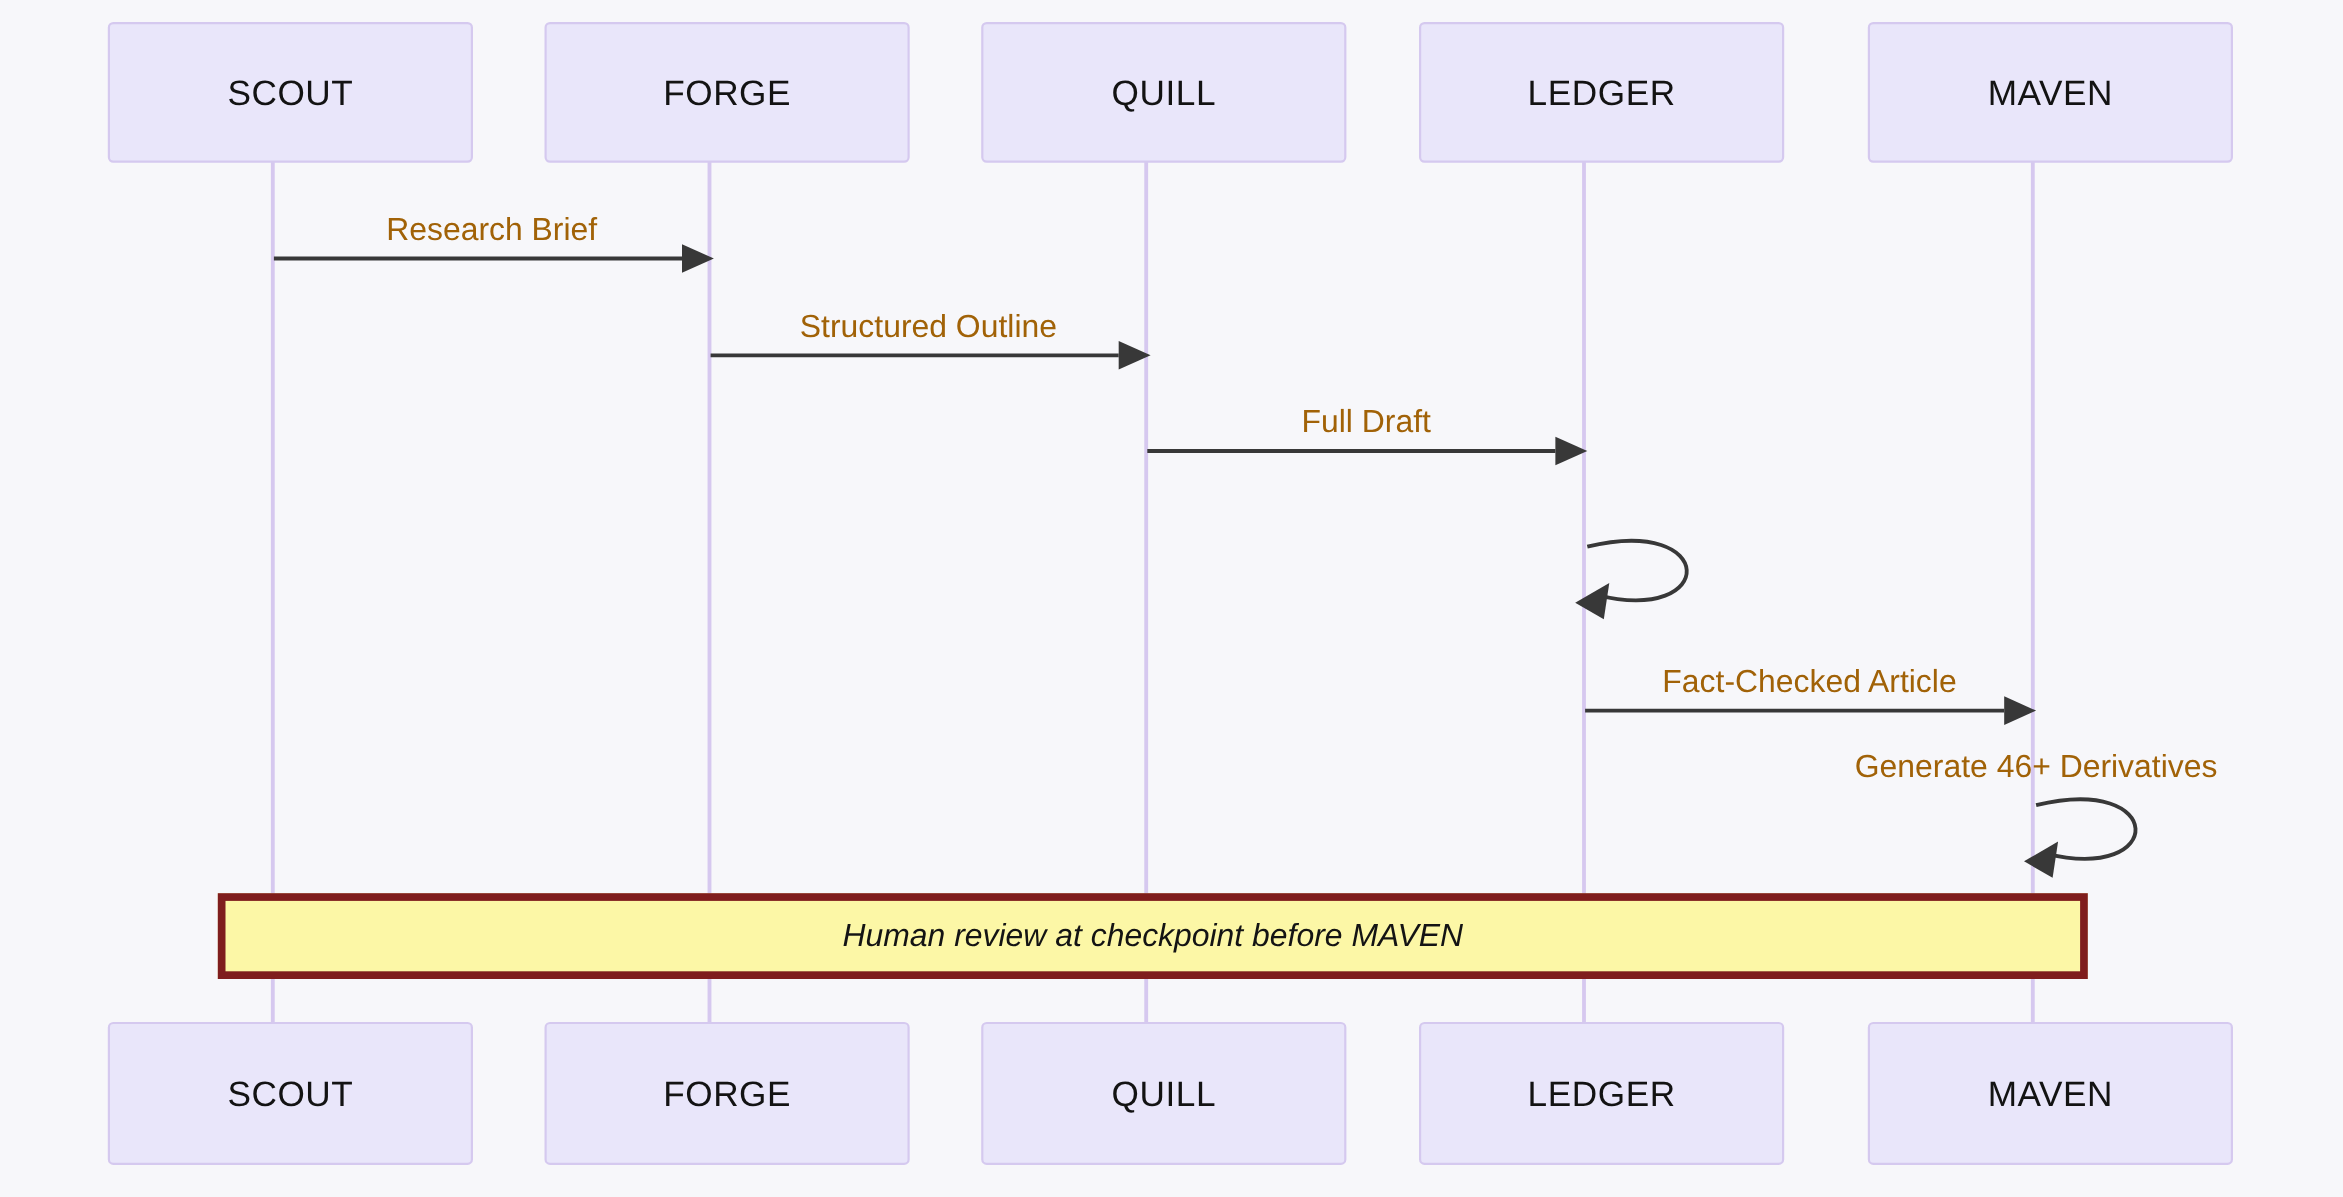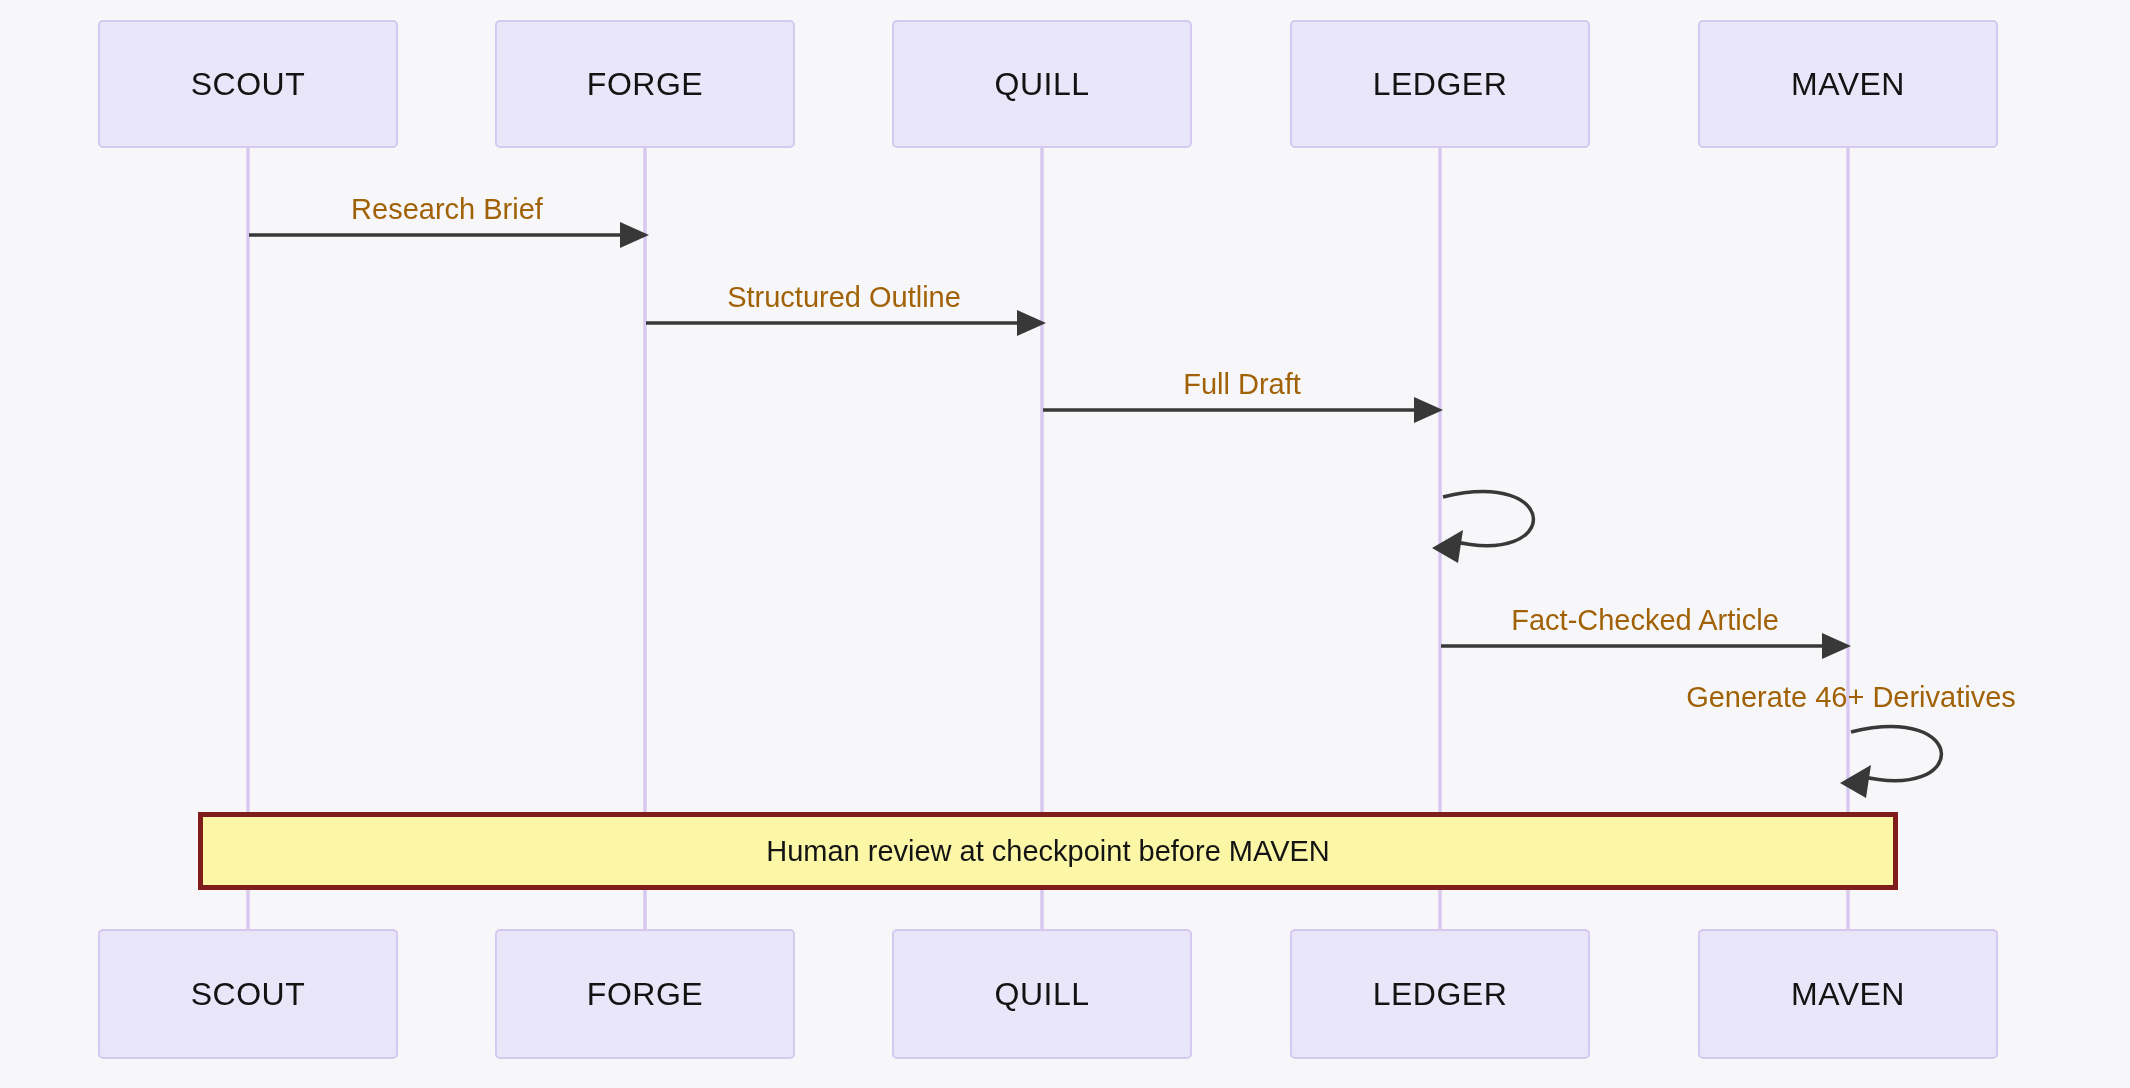--- a/index.html
+++ b/index.html
@@ -16,21 +16,21 @@
     overflow: hidden;
   }
   svg.overlay {
     position: absolute;
     left: 0; top: 0;
     width: 2130px;
     height: 1088px;
   }
   .actor {
     position: absolute;
-    width: 300px;
+    width: 332px;
     height: 128px;
     box-sizing: border-box;
     background: #e9e6fa;
     border: 2px solid #d5c9ef;
     border-radius: 5px;
     display: flex;
     align-items: center;
     justify-content: center;
     font-size: 32px;
     letter-spacing: 0.5px;
@@ -46,26 +46,27 @@
     white-space: nowrap;
   }
   .note {
     position: absolute;
     left: 198px;
     top: 812px;
     width: 1700px;
     height: 78px;
     box-sizing: border-box;
     background: #fcf7a6;
-    border: 5px solid #7f1d1d;
+    border: 7px solid #7f1d1d;
     display: flex;
     align-items: center;
     justify-content: center;
     font-size: 29px;
     color: #141414;
+    font-style: italic;
   }
   .lifeline { stroke: #d6c8ef; stroke-width: 3.5; }
   .msg-line { stroke: #383838; stroke-width: 3.5; fill: none; }
   .msg-head { fill: #383838; stroke: none; }
 </style>
 </head>
 <body>
 
 <div class="canvas">
 

